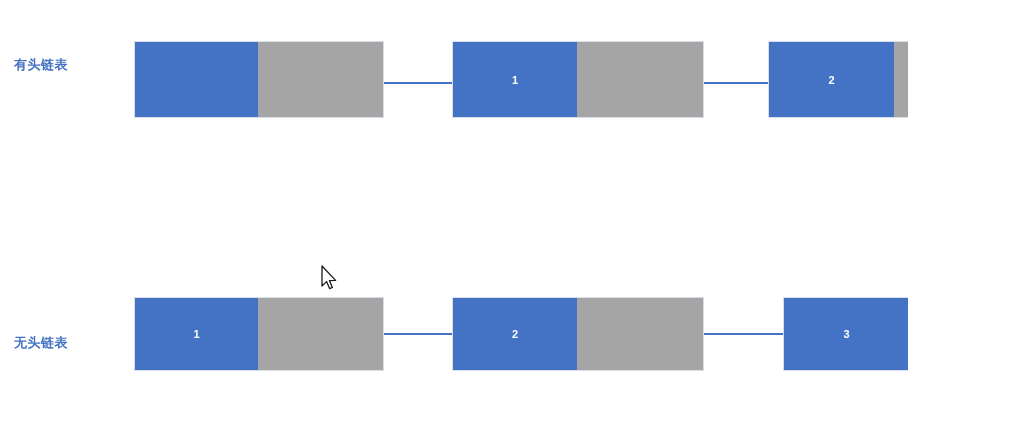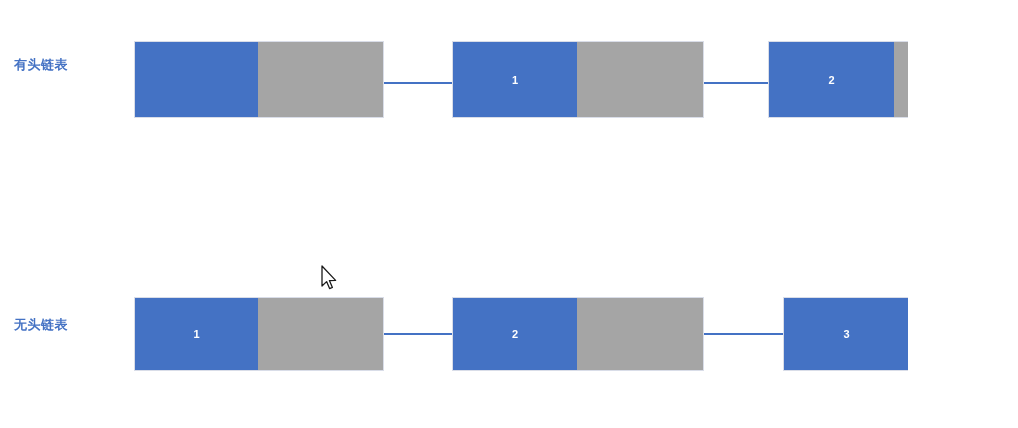--- a/index.html
+++ b/index.html
@@ -23,21 +23,21 @@
   .row-label {
     position: absolute;
     font-size: 13px;
     font-weight: 700;
     color: #4472C4;
     letter-spacing: 0.5px;
     white-space: nowrap;
     line-height: 1;
   }
   #label-row-1 { left: 14px; top: 58px; }
-  #label-row-2 { left: 14px; top: 318px; }
+  #label-row-2 { left: 14px; top: 336px; }
 
   
   .node {
     position: absolute;
     display: flex;
     box-sizing: border-box;
     border: 1px solid #D9DDE8;
     background: #D9DDE8;
   }
   .node-data {

